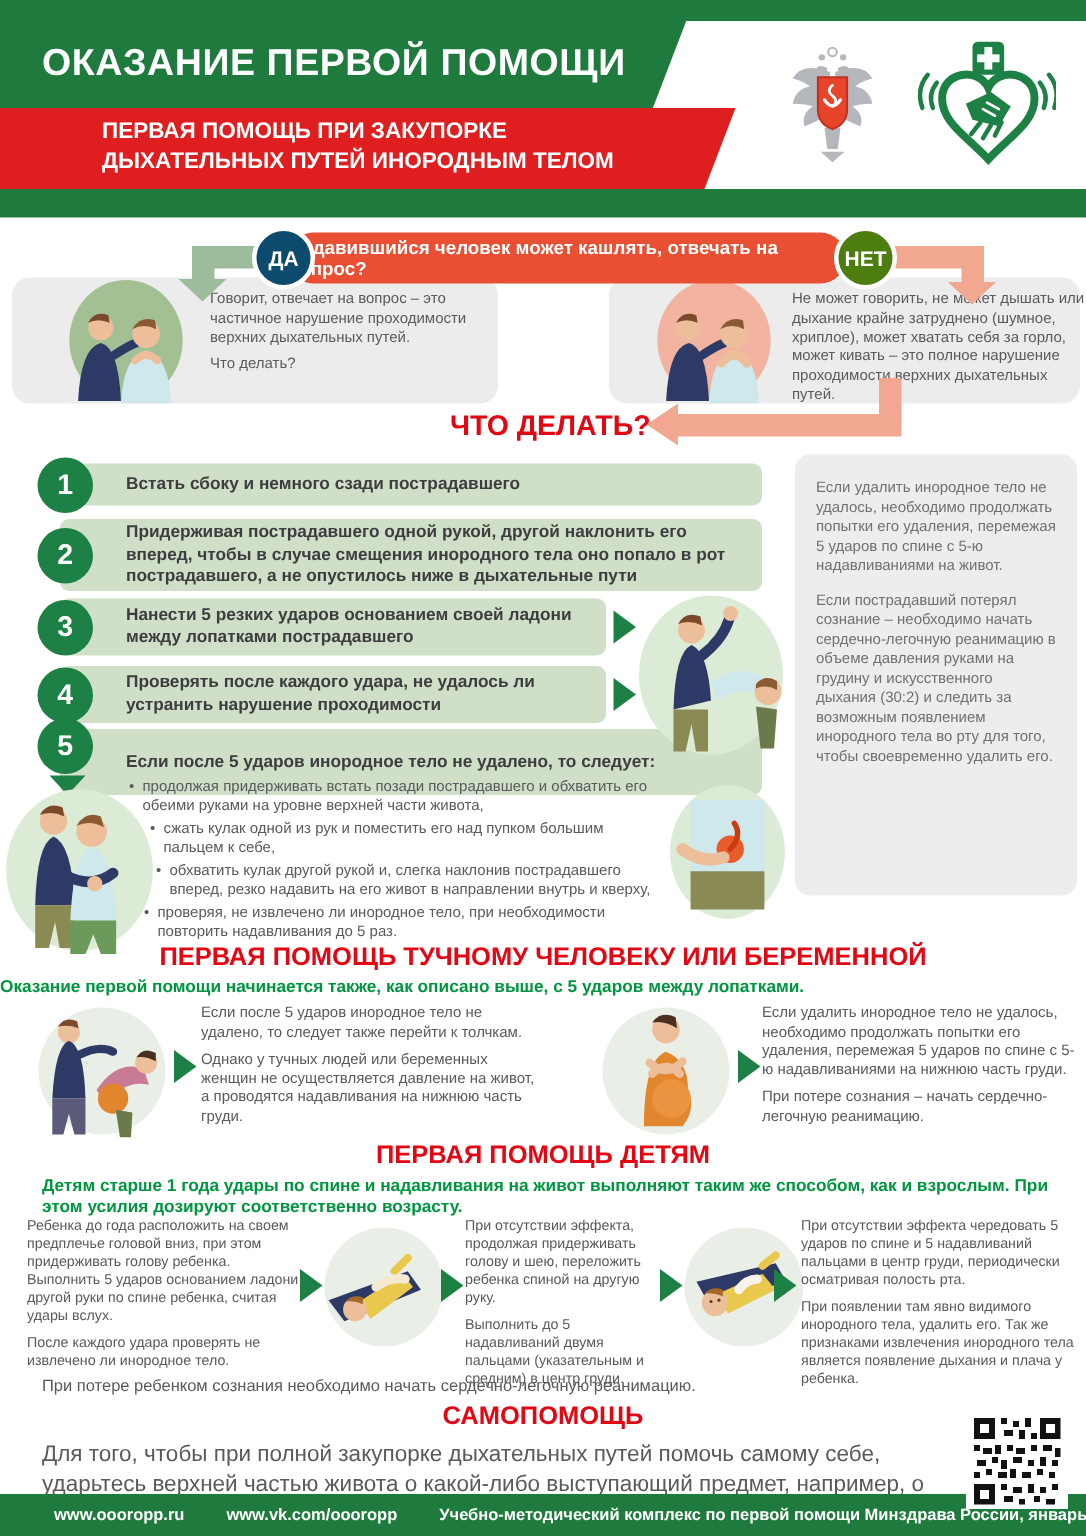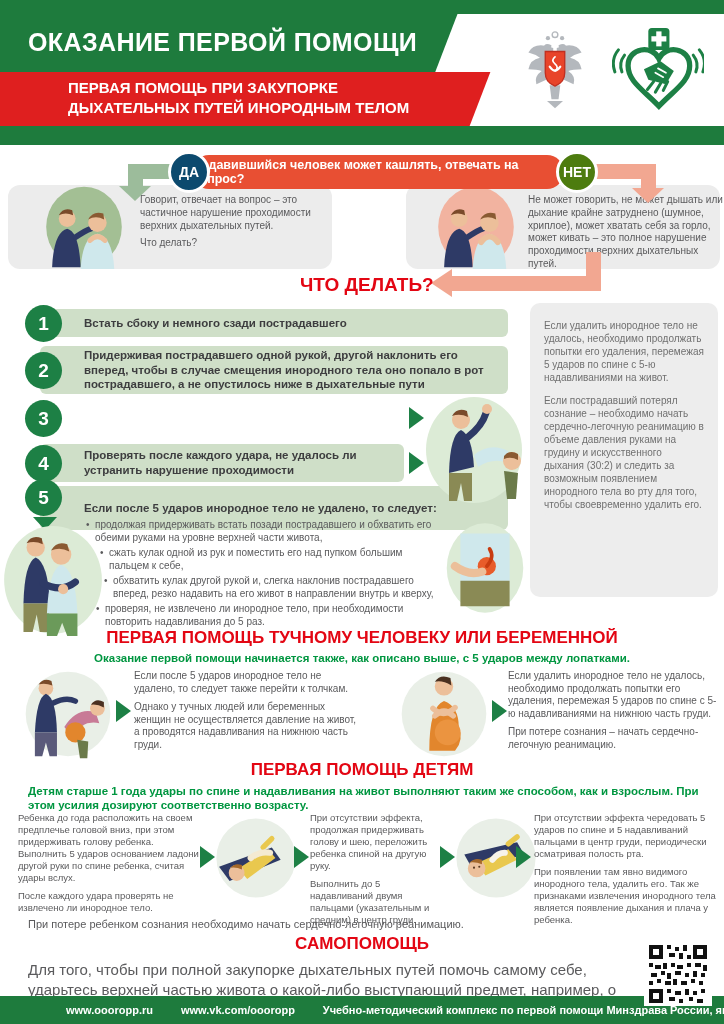--- a/index.html
+++ b/index.html
@@ -52,21 +52,21 @@
   .b2{margin-left:14px}.b3{margin-left:18px}.b4{margin-left:10px}
   .side-panel{left:530px;top:303px;width:188px;height:294px;background:#ededed;border-radius:10px;padding:16px 14px;font-size:10px;color:#707070;line-height:1.3}
   .side-panel p{margin-bottom:10px}
 
   
   .sec-title{width:724px;text-align:center;font-size:17px;font-weight:bold;color:#e30613}
   .sec-sub{font-size:11.5px;font-weight:bold;color:#009640;line-height:1.25}
   .body-txt{font-size:10px;color:#5a5a5c;line-height:1.26}
   .body-txt p{margin-bottom:6px}
 
-  .footer{left:0;top:996px;width:724px;height:28px;background:#1e7b3d;color:#fff;font-size:11px;font-weight:bold;display:flex;align-items:center;padding-left:66px}
+  .footer{left:0;top:996px;width:724px;height:28px;background:#1e7b3d;color:#fff;font-size:11px;font-weight:bold;display:flex;align-items:center;padding-left:36px}
   .footer span{margin-right:28px;white-space:nowrap}
   .qr-box{left:644px;top:942px;width:68px;height:64px;background:#fff;display:flex;align-items:center;justify-content:center;z-index:5}
 </style>
 </head>
 <body>
 
 <div class="poster">
 
   <div class="abs header">
     <div class="hdr-white-band"></div>
@@ -165,20 +165,23 @@
   <div class="abs step-bar" style="top:309px;height:28px;width:468px">
       <span>Встать сбоку и немного сзади пострадавшего</span>
     </div>
   <div class="abs step-num" style="top:305px">1</div>
 
   <div class="abs step-bar" style="top:346px;height:48px;width:468px">
       <span>Придерживая пострадавшего одной рукой, другой наклонить его вперед, чтобы в случае смещения инородного тела оно попало в рот пострадавшего, а не опустилось ниже в дыхательные пути</span>
     </div>
   <div class="abs step-num" style="top:352px">2</div>
 
+  <div class="abs step-bar" style="top:399px;height:38px;width:364px">
+      <span>Нанести 5 резких ударов основанием своей ладони между лопатками пострадавшего</span>
+    </div>
   <div class="abs step-num" style="top:400px">3</div>
   <div class="tri-right" style="left:409px;top:407px"></div>
 
   <div class="abs step-bar" style="top:444px;height:38px;width:364px">
       <span>Проверять после каждого удара, не удалось ли устранить нарушение проходимости</span>
     </div>
   <div class="abs step-num" style="top:445px">4</div>
   <div class="tri-right" style="left:409px;top:452px"></div>
 
   <div class="abs step-bar" style="top:486px;height:44px;width:468px">
@@ -230,21 +233,21 @@
     <path d="M47 50 q9 -10 3 -19" stroke="#c83c10" stroke-width="4" fill="none" stroke-linecap="round"></path>
     <path d="M12 50 q15 11 30 6" stroke="#ecbf9a" stroke-width="9" fill="none" stroke-linecap="round"></path>
   </svg>
 
   <div class="abs side-panel">
     <p>Если удалить инородное тело не удалось, необходимо продолжать попытки его удаления, перемежая 5 ударов по спине с 5-ю надавливаниями на живот.</p>
     <p>Если пострадавший потерял сознание – необходимо начать сердечно-легочную реанимацию в объеме давления руками на грудину и искусственного дыхания (30:2) и следить за возможным появлением инородного тела во рту для того, чтобы своевременно удалить его.</p>
   </div>
 
   <div class="abs sec-title" style="top:628px">ПЕРВАЯ ПОМОЩЬ ТУЧНОМУ ЧЕЛОВЕКУ ИЛИ БЕРЕМЕННОЙ</div>
-  <div class="abs sec-sub" style="top:651px;width:724px;text-align:center">Оказание первой помощи начинается также, как описано выше, с 5 ударов между лопатками.</div>
+  <div class="abs sec-sub" style="top:651px;width:724px;text-align:left">Оказание первой помощи начинается также, как описано выше, с 5 ударов между лопатками.</div>
 
   <svg class="abs" style="left:22px;top:668px;width:92px;height:92px" viewBox="0 0 100 100">
     <circle cx="50" cy="50" r="46" fill="#e9efe7"></circle>
     <circle cx="26" cy="22" r="8" fill="#ecbf9a"></circle>
     <path d="M18 18 q5 -8 14 -4 l1 5 q-8 -3 -15 -1z" fill="#7a4a2a"></path>
     <path d="M14 70 Q16 32 26 28 Q37 32 38 70z" fill="#2e3a66"></path>
     <path d="M14 70 h24 v26 h-8 l-4 -15 l-4 15 h-8z" fill="#5a5a7a"></path>
     <path d="M34 38 Q48 31 58 36" stroke="#2e3a66" stroke-width="6" fill="none" stroke-linecap="round"></path>
     <path d="M46 64 Q60 42 80 48 L84 60 Q66 56 54 74 Z" fill="#c87a96"></path>
     <circle cx="82" cy="44" r="8" fill="#ecbf9a"></circle>

